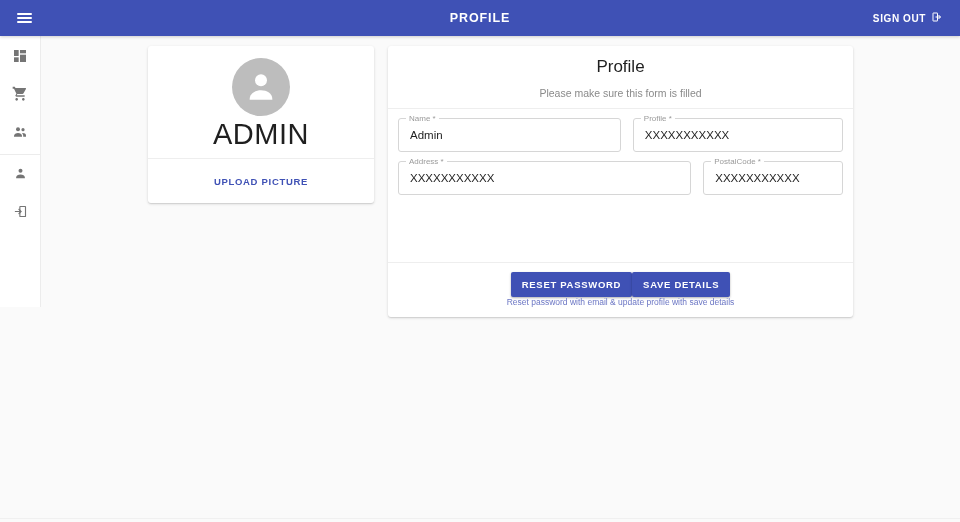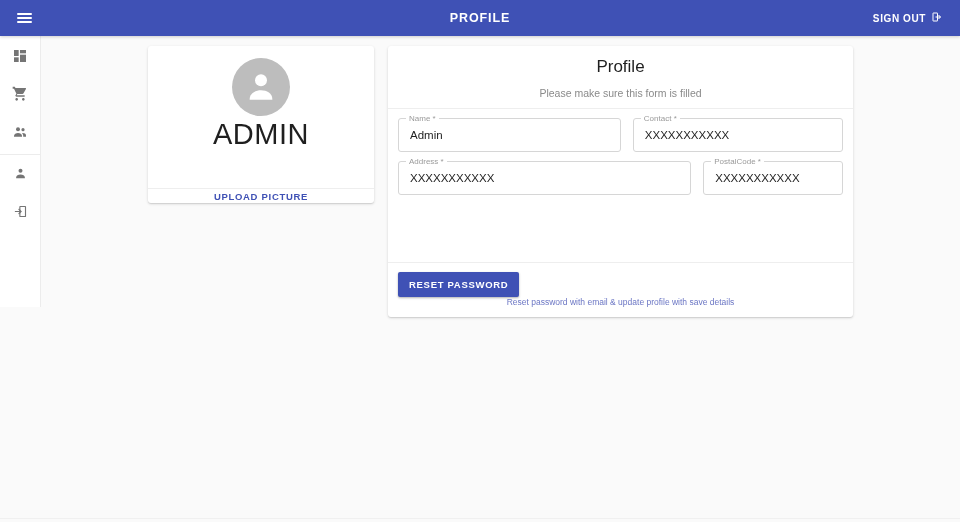--- a/index.html
+++ b/index.html
@@ -126,21 +126,21 @@
     justify-content: center;
   }
   .avatar-name {
     font-size: 29px;
     color: #1f1f1f;
     letter-spacing: 0.5px;
     margin-top: 2px;
     font-weight: normal;
   }
   .profile-foot {
-    height: 15px;
+    height: 45px;
     border-top: 1px solid #eeeeee;
     display: flex;
     align-items: center;
     justify-content: center;
   }
   .text-btn {
     color: #3f51b5;
     font-size: 9.5px;
     font-weight: bold;
     letter-spacing: 0.7px;
@@ -219,21 +219,21 @@
   .f-email  { width: 100%; }
   .f-address{ width: 296px; }
   .f-postal { width: 141px; }
 
   .form-foot {
     border-top: 1px solid #eeeeee;
     padding: 9px 10px 10px 10px;
   }
   .btn-row {
     display: flex;
-    justify-content: flex-start;
+    justify-content: center;
     align-items: center;
   }
   .btn {
     background: #3f51b5;
     color: #ffffff;
     border: none;
     border-radius: 2px;
     font-size: 9.5px;
     font-weight: bold;
     letter-spacing: 0.7px;
@@ -365,21 +365,21 @@
     </div>
 
     <div class="form-body">
 
       <div class="row">
         <div class="field f-name">
           <span class="legend">Name *</span>
           <input class="value" type="text" value="Admin" style="">
         </div>
         <div class="field f-contact">
-          <span class="legend">Contact *</span>
+          <span class="legend">Profile *</span>
           <input class="value" type="text" value="XXXXXXXXXXX" style="">
         </div>
       </div>
 
 
       <div class="row">
         <div class="field f-address">
           <span class="legend">Address *</span>
           <input class="value" type="text" value="XXXXXXXXXXX" style="">
         </div>
@@ -387,20 +387,21 @@
           <span class="legend">PostalCode *</span>
           <input class="value" type="text" value="XXXXXXXXXXX" style="">
         </div>
       </div>
 
     </div>
 
     <div class="form-foot">
       <div class="btn-row">
         <button class="btn">RESET PASSWORD</button>
+        <button class="btn">SAVE DETAILS</button>
       </div>
       <div class="hint">Reset password with email &amp; update profile with save details</div>
     </div>
 
   </div>
 
 </div>
 
 <div class="bottom-rule"></div>
 

